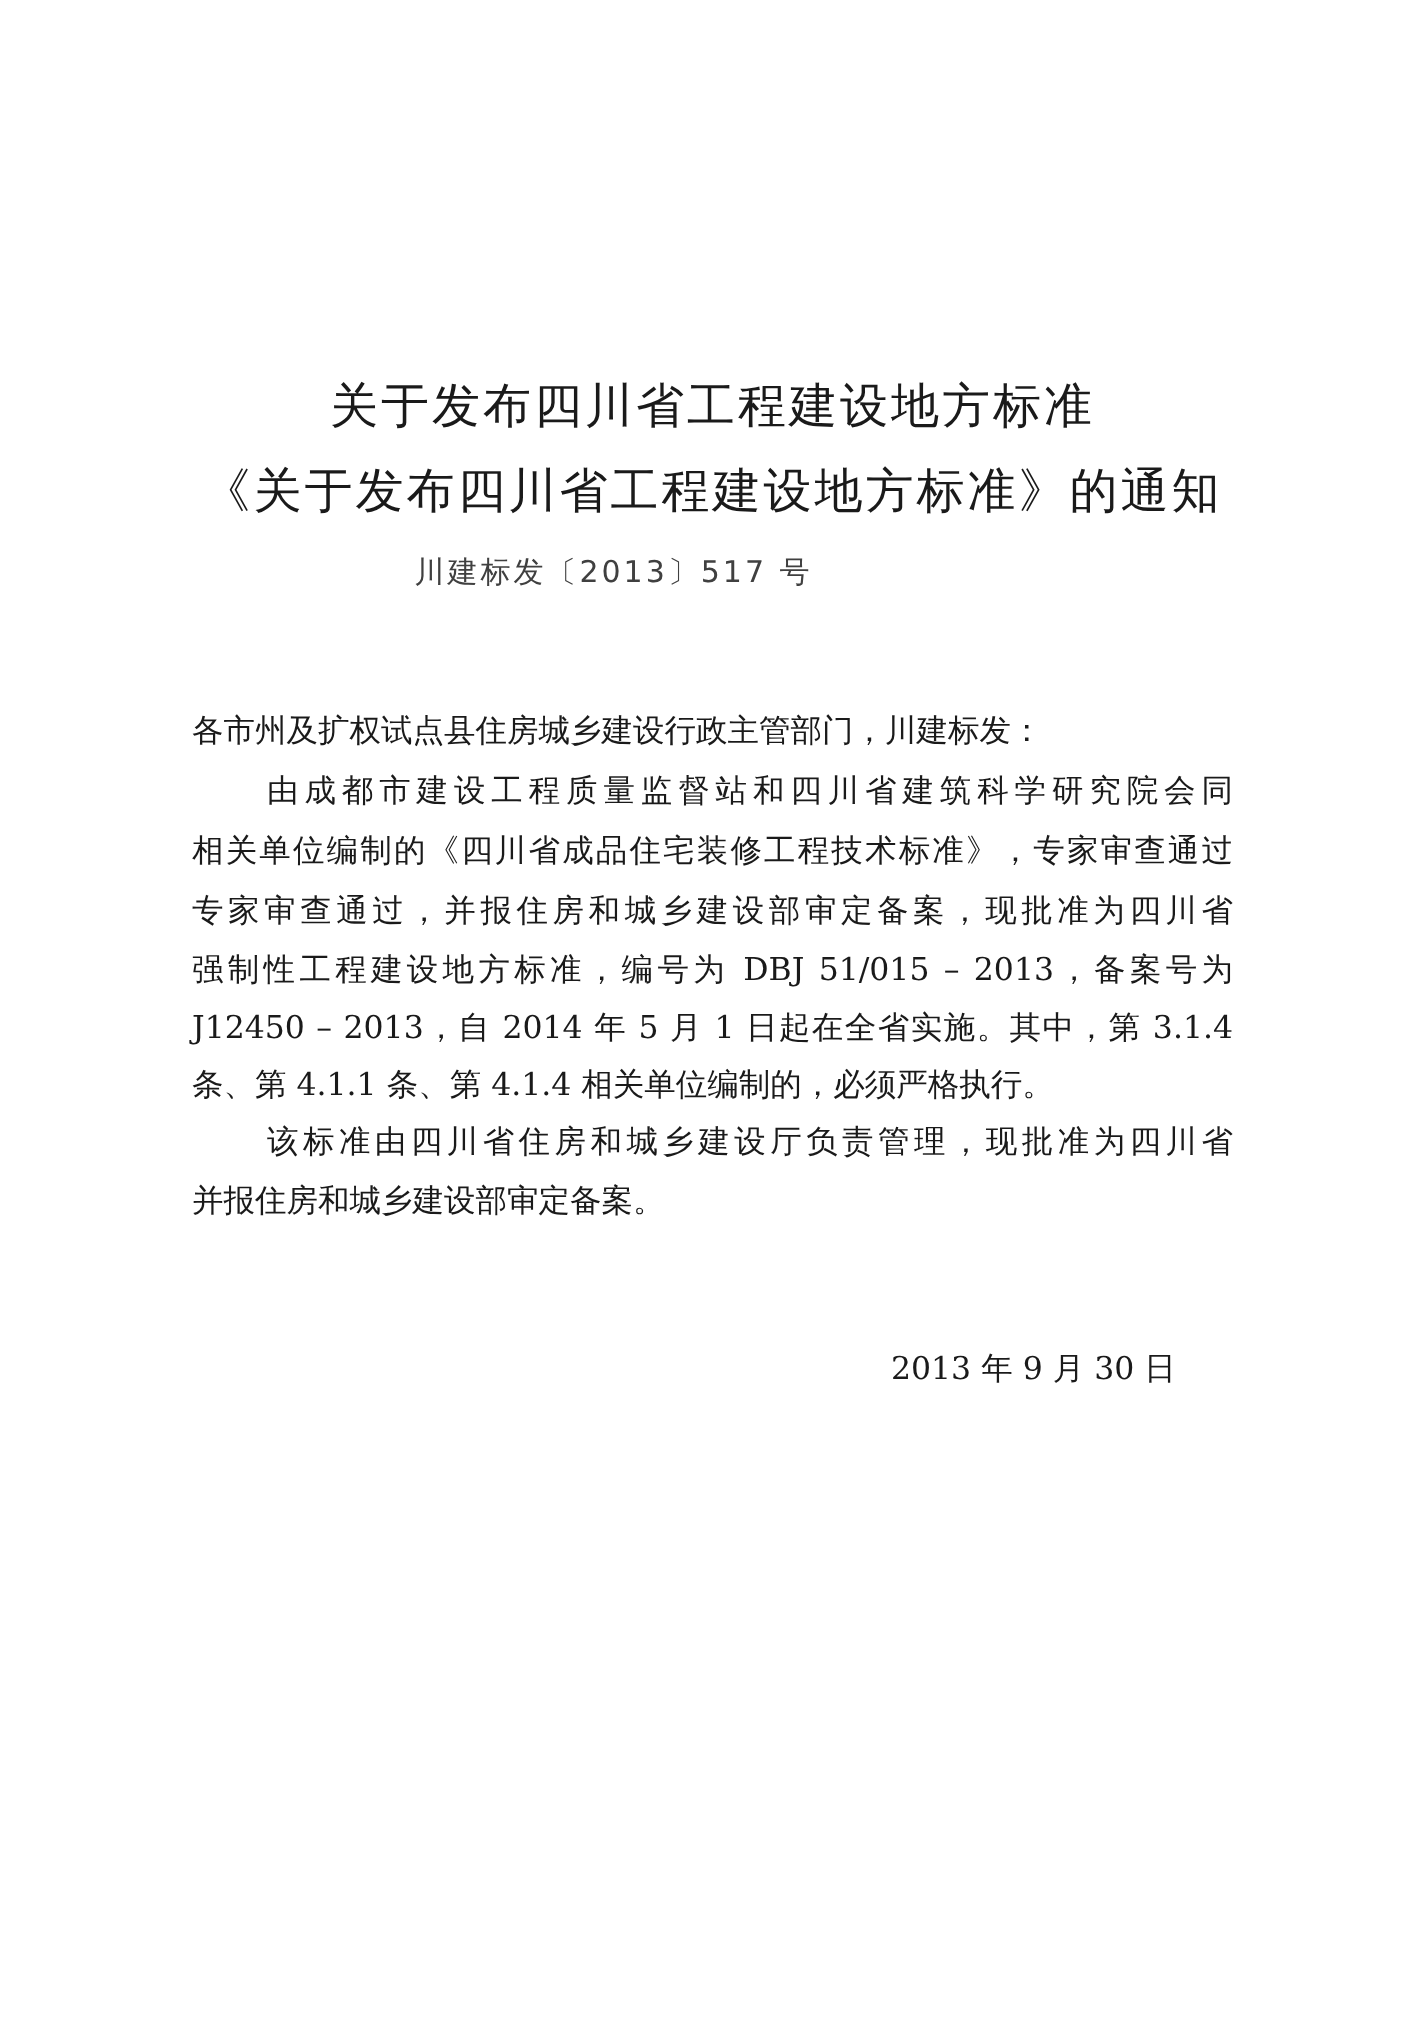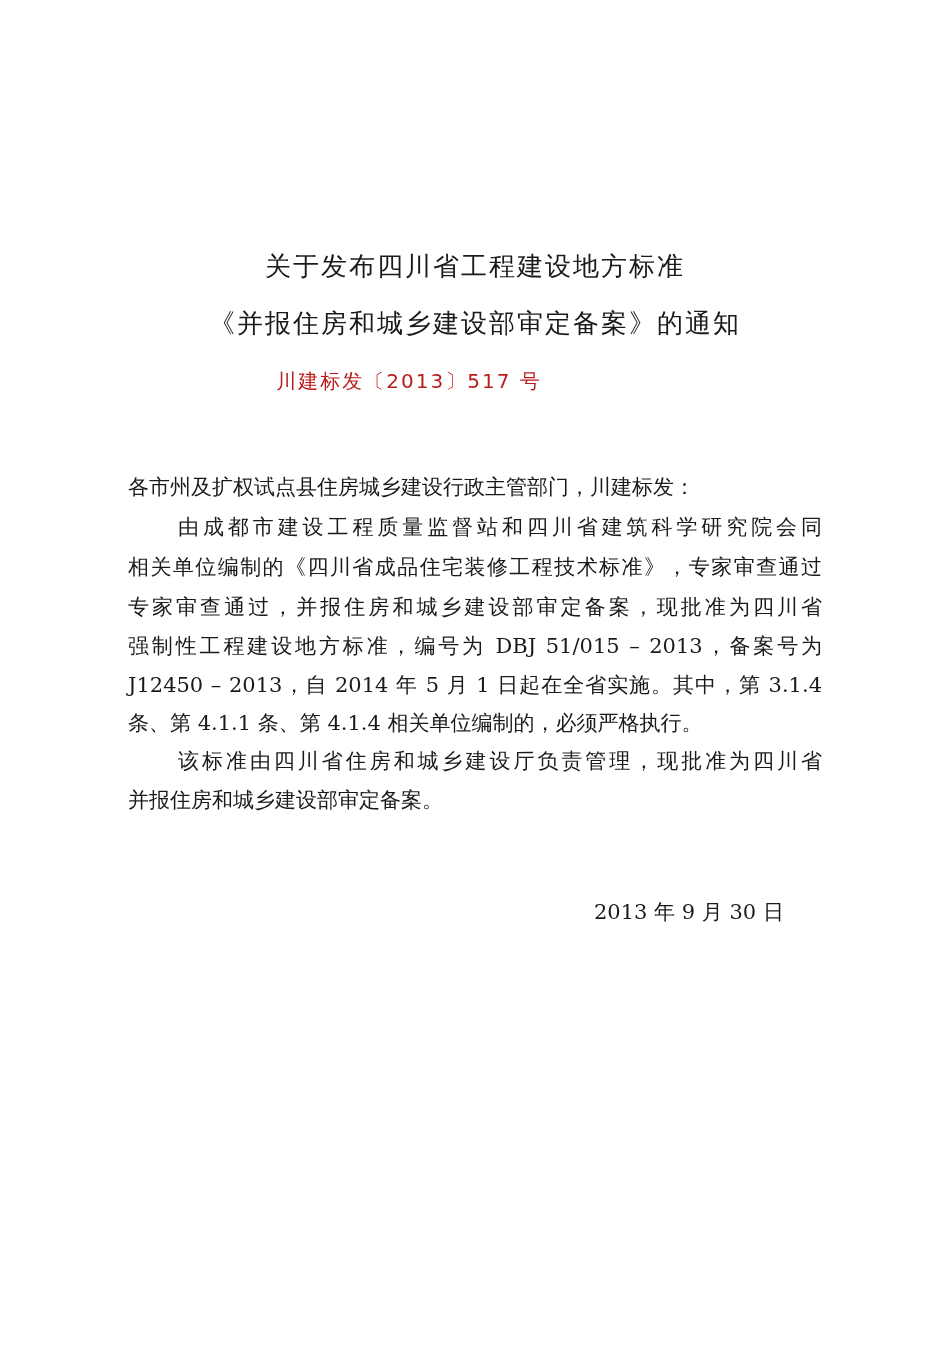--- a/index.html
+++ b/index.html
@@ -15,37 +15,37 @@
       color: #1a1a1a;
       font-family: "DejaVu Serif", "Liberation Serif", serif;
     }
     .title {
       position: absolute;
       left: 0;
       width: 950px;
       text-align: center;
       font-family: Liberation Serif, serif;
       font-weight: normal;
-      font-size: 26px;
+      font-size: 32px;
       letter-spacing: 2px;
       margin: 0;
       color: #1a1a1a;
     }
     .title.line1 { top: 249px; }
     .title.line2 { top: 306px; }
     .docno {
       position: absolute;
       top: 368px;
       left: 0;
       width: 818px;
       text-align: center;
       font-family: "DejaVu Sans", "Liberation Sans", sans-serif;
       font-size: 20px;
       letter-spacing: 2px;
-      color: #b91c1c;
+      color: #404040;
     }
     .body-line {
       position: absolute;
       left: 128px;
       width: 694px;
       font-size: 21px;
       line-height: 30px;
       white-space: nowrap;
       text-align: justify;
       text-align-last: justify;
@@ -66,21 +66,21 @@
       line-height: 30px;
       white-space: nowrap;
       color: #1a1a1a;
       text-align: center;
     }
   </style>
 </head>
 <body>
 
 <h1 class="title line1">关于发布四川省工程建设地方标准</h1>
-<h1 class="title line2">《并报住房和城乡建设部审定备案》的通知</h1>
+<h1 class="title line2">《关于发布四川省工程建设地方标准》的通知</h1>
 
 <div class="docno">川建标发〔2013〕517 号</div>
 
 <div class="body-line last" style="top:472px;">各市州及扩权试点县住房城乡建设行政主管部门，川建标发：</div>
 
 <div>
   <div class="body-line indent" style="top:512px;">由成都市建设工程质量监督站和四川省建筑科学研究院会同</div>
   <div class="body-line" style="top:552px;">相关单位编制的《四川省成品住宅装修工程技术标准》，专家审查通过</div>
   <div class="body-line" style="top:592px;">专家审查通过，并报住房和城乡建设部审定备案，现批准为四川省</div>
   <div class="body-line" style="top:631px;">强制性工程建设地方标准，编号为 DBJ 51/015 – 2013，备案号为</div>

